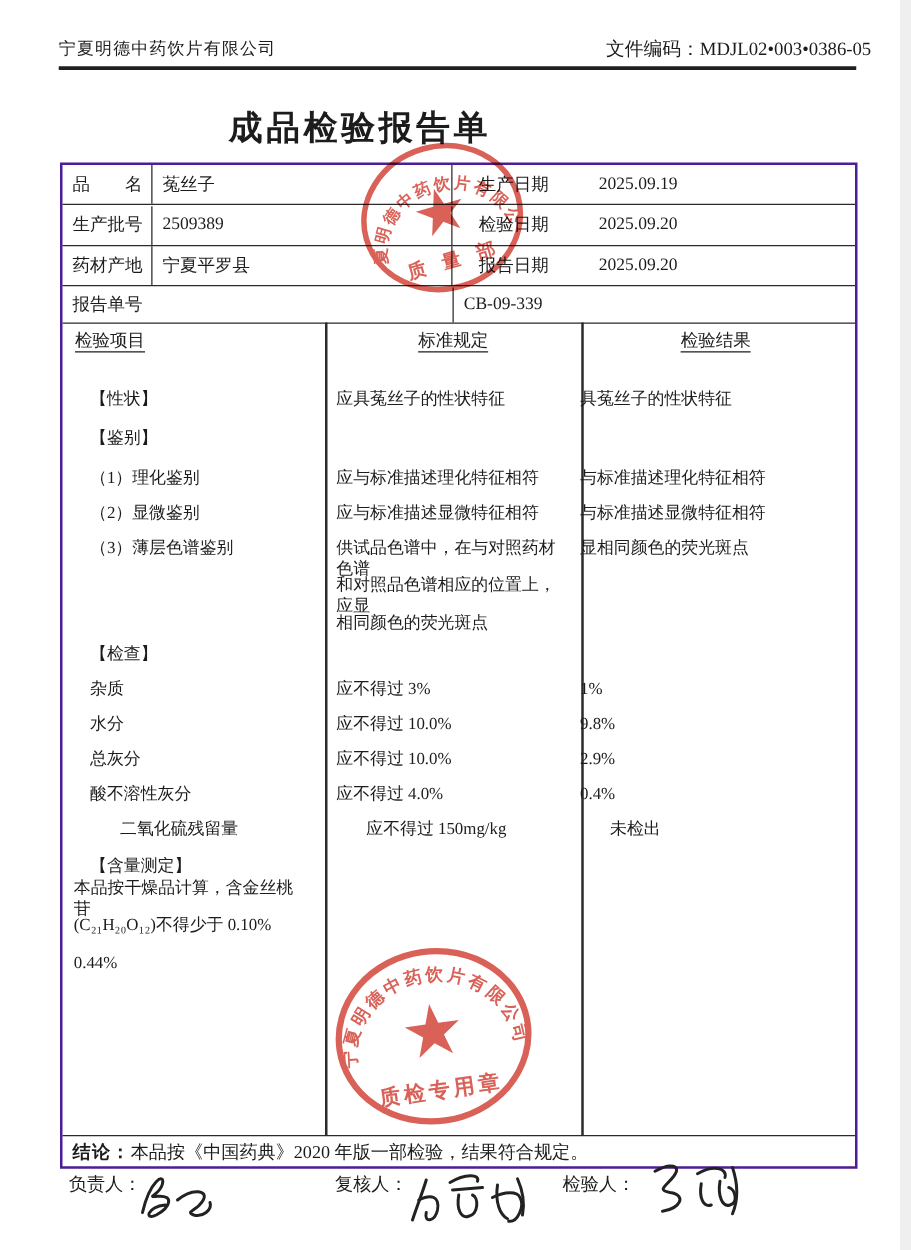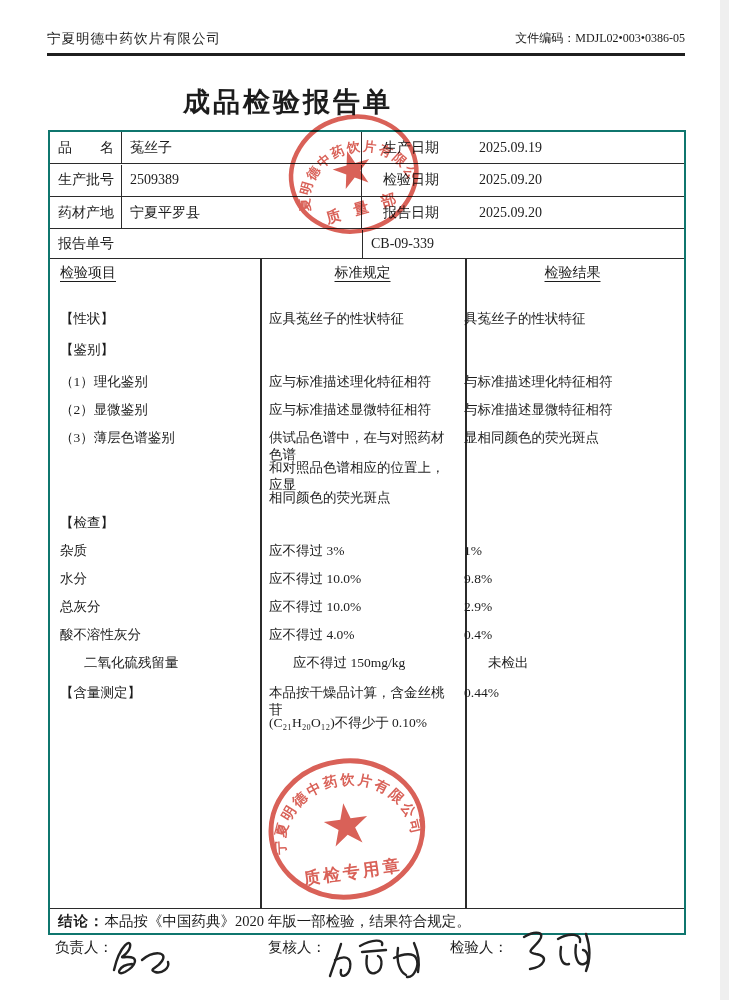--- a/index.html
+++ b/index.html
@@ -4,40 +4,40 @@
 <style>
   html,body{margin:0;padding:0;}
   body{
     width:729px;height:1000px;position:relative;background:#ffffff;
     font-family:"Liberation Serif","DejaVu Serif",serif;color:#1c1c1c;
     overflow:hidden;
   }
   .abs{position:absolute;}
   
   #company{left:47px;top:30px;font-size:13.5px;letter-spacing:1px;}
-  #doccode{right:44px;top:30px;font-size:12px;}
+  #doccode{right:32px;top:30px;font-size:15px;}
   #headrule{left:47px;top:53px;width:638px;height:2.5px;background:#1f1f1f;}
   #title{left:0;top:84px;width:576px;text-align:center;font-size:27px;font-weight:bold;letter-spacing:3px;}
   
-  #doc-table{left:48px;top:130px;width:634px;height:801px;border:2px solid #0f766e;}
+  #doc-table{left:48px;top:130px;width:634px;height:801px;border:2px solid #4c1d95;}
   
   .info-row{position:absolute;left:0;width:100%;height:31px;border-bottom:1.5px solid #2b2b2b;display:flex;font-size:14px;}
   .info-row .cell{display:flex;align-items:center;box-sizing:border-box;padding-left:8px;}
   .b-r{border-right:1.5px solid #2b2b2b;}
   .ic1{width:72px;}
   .ic2{width:240px;}
   .ic3{flex:1;}
   .ic-merged{width:313px;}
   .lab2{margin-right:40px;margin-left:13px;}
   
   #inspection{position:absolute;left:0;top:126px;width:100%;height:650px;}
   .vline{position:absolute;top:0;height:100%;width:1.5px;background:#2b2b2b;}
   #insp-headers span{position:absolute;top:6px;font-size:14px;text-decoration:underline;text-underline-offset:4px;}
   .irow{position:absolute;left:0;width:100%;display:flex;font-size:13.5px;line-height:17px;}
-  .c1{width:210px;box-sizing:border-box;padding-left:10px;}
+  .c1{width:210px;box-sizing:border-box;padding-left:22px;}
   .c2{width:195px;box-sizing:border-box;padding-left:9px;}
   .c3{flex:1;box-sizing:border-box;padding-left:9px;}
   .ml div{height:30px;}
   
   #conclusion{position:absolute;left:0;bottom:0;width:100%;height:25px;border-top:1.5px solid #2b2b2b;display:flex;align-items:center;padding-left:8px;box-sizing:border-box;font-size:14.5px;}
   #conclusion b{letter-spacing:1px;}
   
   .sig-label{font-size:14.5px;}
   #sign-row .abs{white-space:nowrap;}
   .sig-svg path{fill:none;stroke:#222;stroke-width:2.4;stroke-linecap:round;stroke-linejoin:round;}
@@ -147,21 +147,21 @@
     <div class="irow" style="top:368px;">
       <div class="c1">酸不溶性灰分</div>
       <div class="c2">应不得过 4.0%</div>
       <div class="c3">0.4%</div>
     </div>
     <div class="irow" style="top:396px;margin-left:24px;">
       <div class="c1">二氧化硫残留量</div>
       <div class="c2">应不得过 150mg/kg</div>
       <div class="c3">未检出</div>
     </div>
-    <div class="irow" style="top:426px;">
+    <div class="irow" style="top:426px;flex-direction:column;">
       <div class="c1">【含量测定】</div>
       <div class="c2 ml">
         <div>本品按干燥品计算，含金丝桃苷</div>
         <div>(C₂₁H₂₀O₁₂)不得少于 0.10%</div>
       </div>
       <div class="c3">0.44%</div>
     </div>
   </div>
 
   <div id="conclusion">

